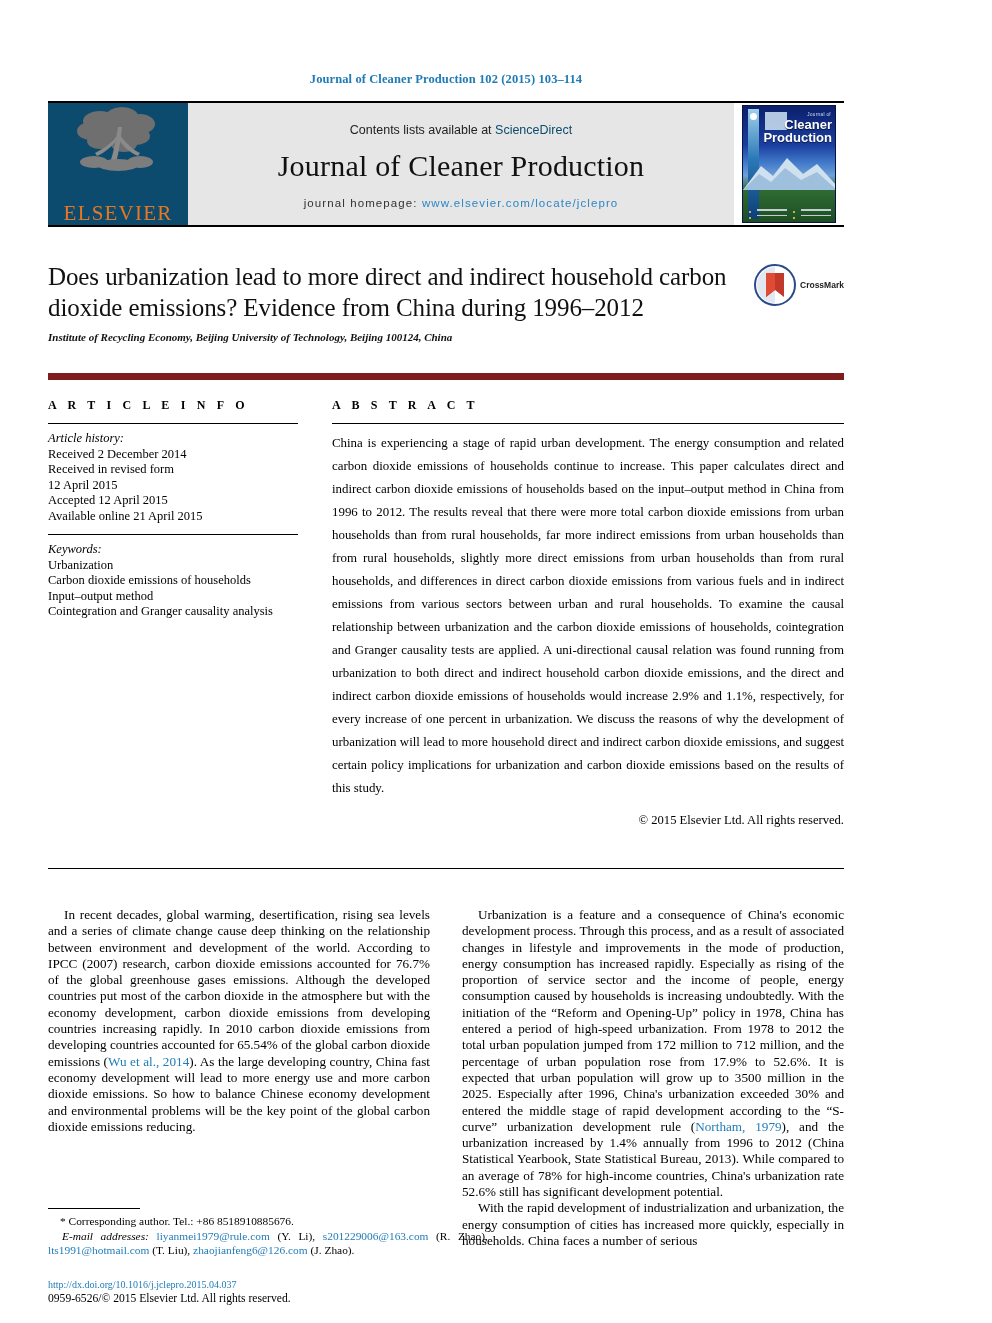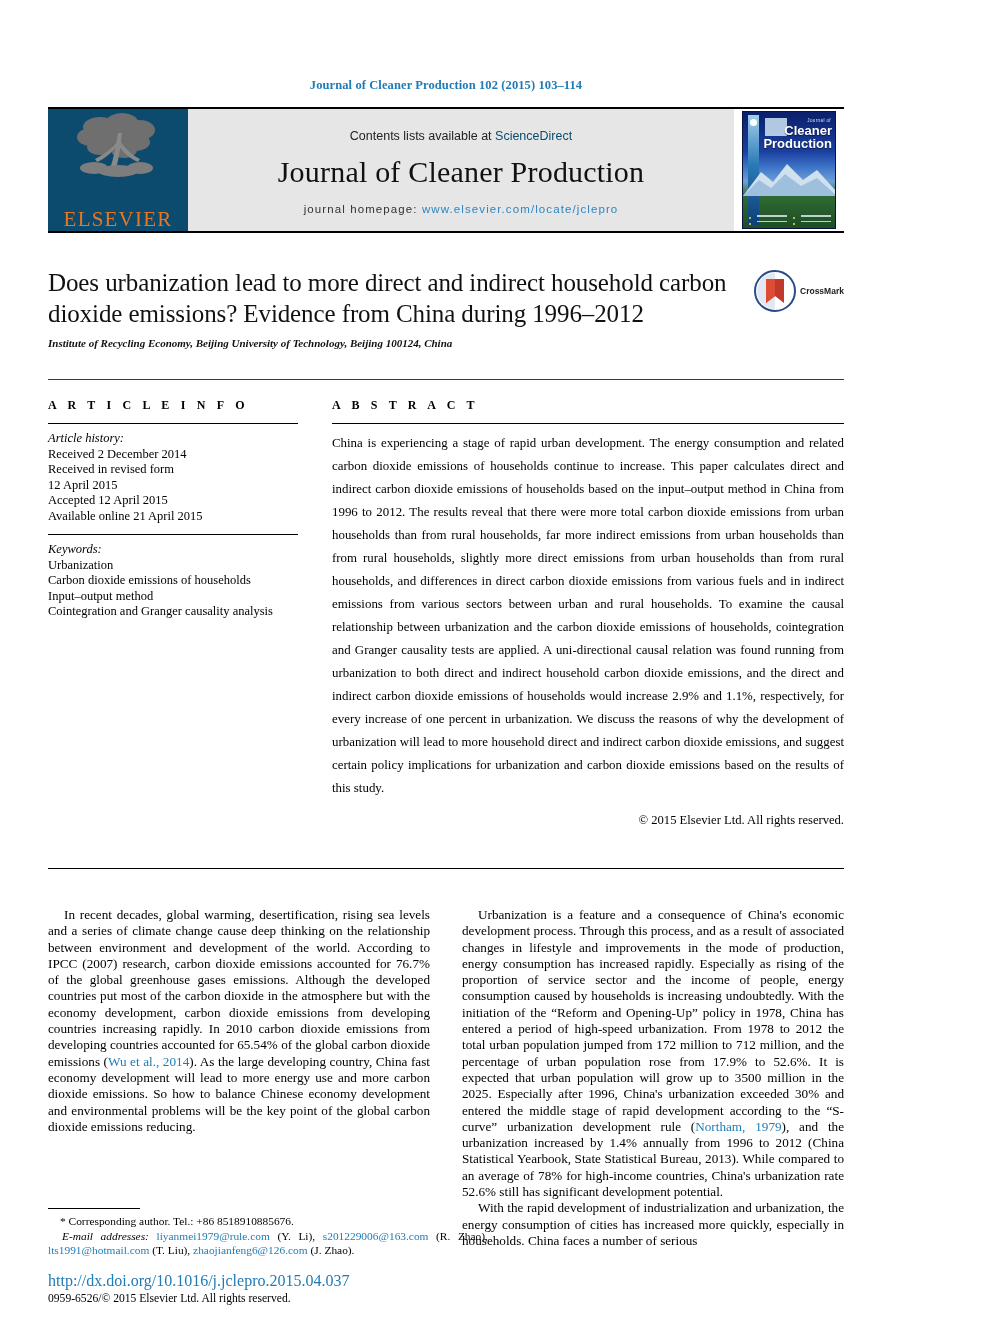--- a/index.html
+++ b/index.html
@@ -13,21 +13,21 @@
     font-family: "Liberation Serif", serif;
     color: #000000;
     position: relative;
     overflow: hidden;
   }
   .page {
     position: relative;
     width: 892px;
     height: 1323px;
     box-sizing: border-box;
-    padding: 8px 48px;
+    padding: 2px 48px;
   }
 
   
   .running-head {
     text-align: center;
     color: #1f7bb6;
     font-family: "Liberation Serif", serif;
     font-weight: bold;
     font-size: 12.5px;
     padding-top: 70px;
@@ -188,21 +188,21 @@
     display: flex; align-items: center; gap: 4px;
   }
   .crossmark-label {
     font-family: "Liberation Sans", sans-serif;
     font-size: 8.5px; font-weight: bold; color: #222;
   }
 
   
   .info-abstract {
     margin-top: 30px;
-    border-top: 1px solid #7f1d1d;
+    border-top: 7px solid #7f1d1d;
     padding-top: 18px;
     display: flex;
     gap: 34px;
   }
   .col-info { width: 250px; flex: 0 0 250px; }
   .col-abs { flex: 1 1 auto; }
   .sec-head {
     font-family: "Liberation Serif", serif;
     font-weight: bold;
     font-size: 12px;
@@ -286,21 +286,21 @@
   }
   .fn-text .ital { font-style: italic; }
   .mail { color: #1f7bb6; }
 
   .doi-block {
     position: absolute;
     left: 48px;
     bottom: 18px;
     font-family: "Liberation Serif", serif;
   }
-  .doi-link { color: #1f7bb6; font-size: 16px; }
+  .doi-link { color: #1f7bb6; font-size: 10px; }
   .issn-line { font-size: 11.6px; margin-top: 2px; color:#000; }
 </style>
 </head>
 <body>
 
 <div class="page">
 
   <div class="running-head">Journal of Cleaner Production 102 (2015) 103–114</div>
 
   <div class="masthead">

